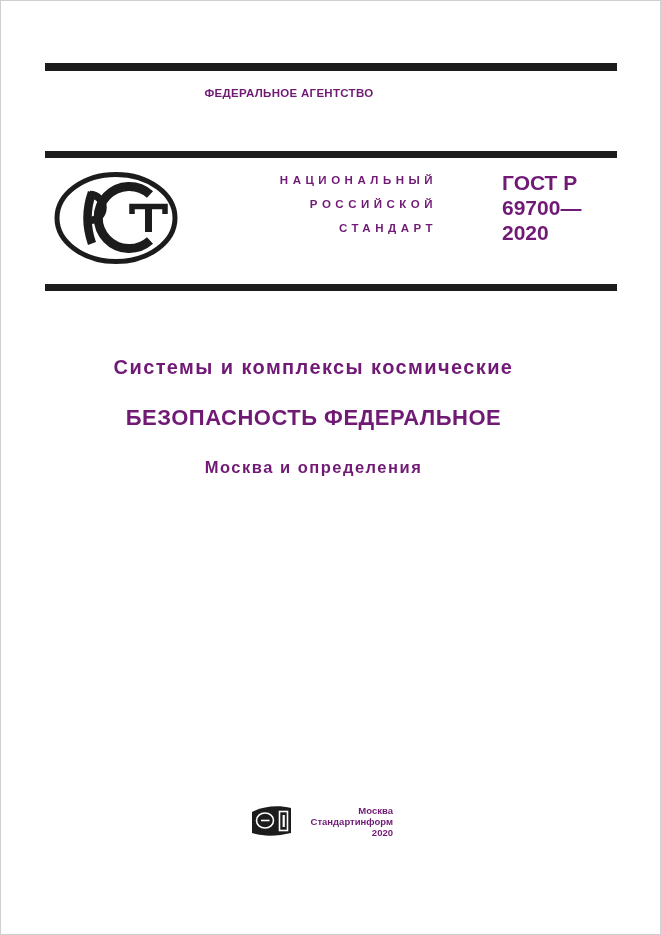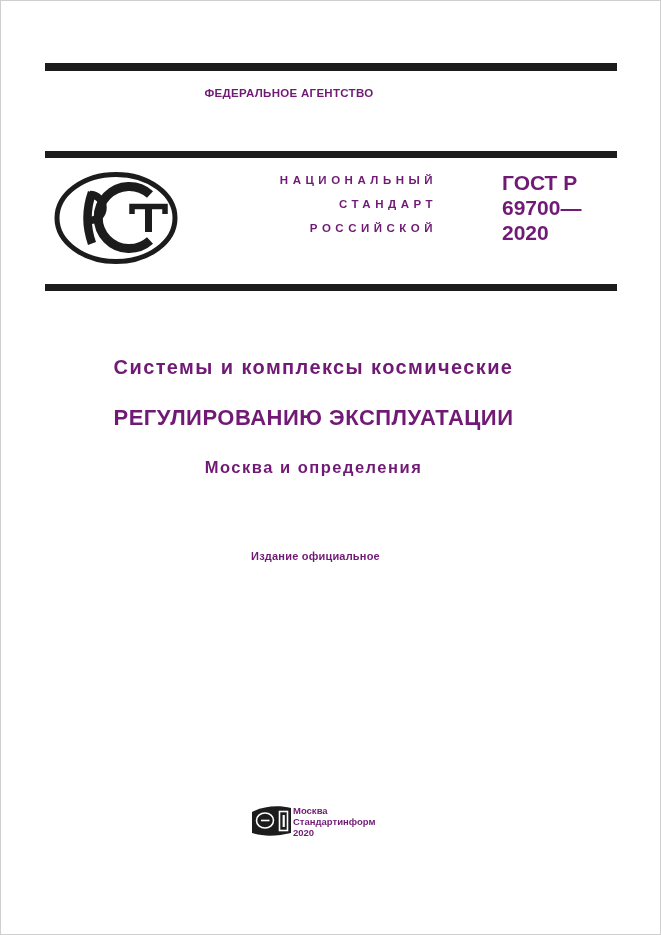--- a/index.html
+++ b/index.html
@@ -87,21 +87,21 @@
     left: 249px;
     top: 804px;
     width: 43px;
     height: 32px;
   }
   .imprint-text {
     position: absolute;
     left: 292px;
     top: 804px;
     width: 100px;
-    text-align: left;
+    text-align: right;
     font-size: 9.5px;
     line-height: 11px;
     white-space: nowrap;
   }
 </style>
 </head>
 <body>
 
 <div class="page">
 
@@ -115,37 +115,36 @@
     <ellipse cx="63" cy="46" rx="59" ry="43.5" fill="none" stroke="#1c1c1c" stroke-width="5"></ellipse>
     <path d="M97,22.5 A31,31 0 1 0 97,68.5" fill="none" stroke="#1c1c1c" stroke-width="9"></path>
     <path d="M39,20.5 C33,37.5 33,54.5 39,71.5" fill="none" stroke="#1c1c1c" stroke-width="8.5"></path>
     <path d="M37,22.5 A13,13 0 1 1 37,48.5" fill="none" stroke="#1c1c1c" stroke-width="7.5"></path>
     <path d="M79,42 V34.5 H112 V42" fill="none" stroke="#1c1c1c" stroke-width="5.5"></path>
     <path d="M95.5,36 V60" fill="none" stroke="#1c1c1c" stroke-width="7"></path>
   </svg>
 
   <div class="kind-block">
     <div>НАЦИОНАЛЬНЫЙ</div>
+    <div>РОССИЙСКОЙ</div>
     <div>СТАНДАРТ</div>
-    <div>РОССИЙСКОЙ</div>
   </div>
 
   <div class="designation">
     <div>ГОСТ Р</div>
     <div>69700—</div>
     <div>2020</div>
   </div>
 
   <div class="bar bar-low"></div>
 
   <div class="center-line title-group">Системы и комплексы космические</div>
-  <div class="center-line title-main">РЕГУЛИРОВАНИЮ ЭКСПЛУАТАЦИИ</div>
+  <div class="center-line title-main">БЕЗОПАСНОСТЬ ФЕДЕРАЛЬНОЕ</div>
   <div class="center-line title-sub">Москва и определения</div>
 
-  <div class="center-line edition">Издание официальное</div>
 
   <svg class="si-logo" viewBox="0 0 43 32" xmlns="http://www.w3.org/2000/svg" aria-hidden="true">
     <path d="M2,7 C14,1 28,0 41,3 L41,28 C28,31 14,32 2,28 Z" fill="#1c1c1c"></path>
     <ellipse cx="15" cy="15.5" rx="8.5" ry="7.5" fill="none" stroke="#ffffff" stroke-width="1.6"></ellipse>
     <path d="M11,15.5 H19.5" stroke="#ffffff" stroke-width="1.6"></path>
     <rect x="29.5" y="6.5" width="8" height="19" fill="none" stroke="#ffffff" stroke-width="1.6"></rect>
     <rect x="32.6" y="10" width="2.2" height="12" fill="#ffffff"></rect>
   </svg>
 
   <div class="imprint-text">

